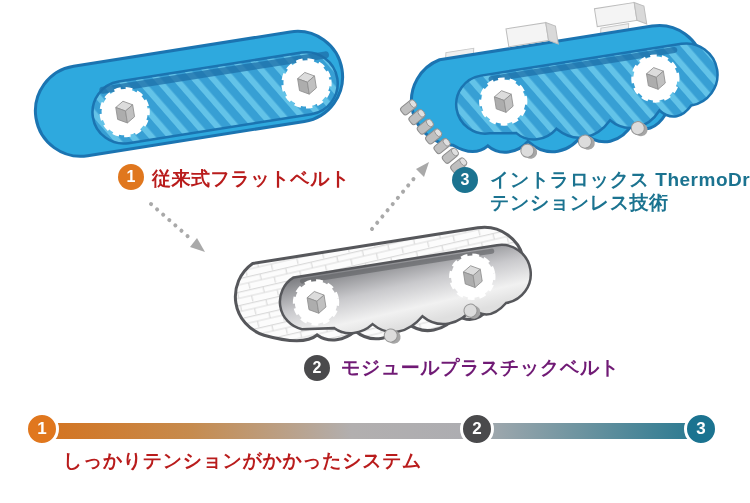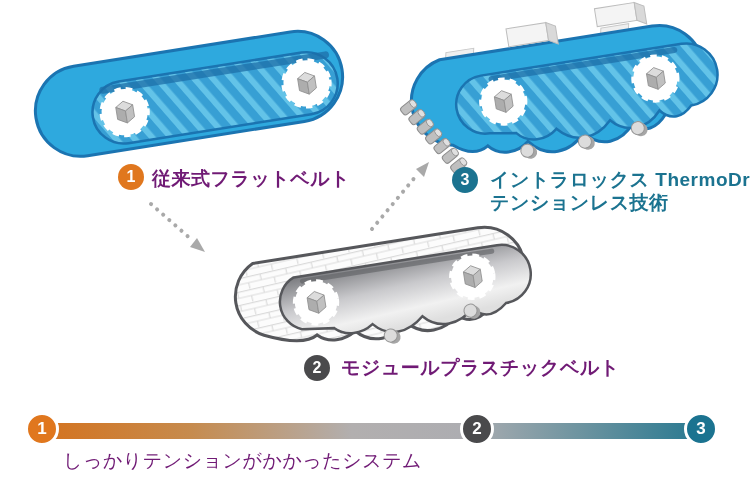--- a/index.html
+++ b/index.html
@@ -13,41 +13,41 @@
   #belt2{left:202px;top:220px;width:348px;height:142px;}
   #arrows{position:absolute;left:0;top:0;width:750px;height:503px;pointer-events:none;}
   .badge{
     position:absolute;width:26px;height:26px;border-radius:50%;
     color:#fff;font-weight:bold;font-size:16px;line-height:26px;text-align:center;
   }
   .b-orange{background:#E0771E;}
   .b-gray{background:#4A4A4C;}
   .b-teal{background:#1B7390;}
   .item-label{position:absolute;font-size:19px;font-weight:bold;white-space:nowrap;letter-spacing:0.5px;}
-  .t-orange{color:#701a75;}
+  .t-orange{color:#b91c1c;}
   .t-gray{color:#701a75;}
   .t-teal{color:#1B7390;}
   #label1-badge{left:118px;top:164px;}
   #label1-text{left:152px;top:166px;line-height:26px;}
   #label3-badge{left:452px;top:167px;}
   #label3-text{left:490px;top:168px;line-height:23px;}
   #label2-badge{left:304px;top:355px;}
   #label2-text{left:341px;top:355px;line-height:26px;}
   #scale-bar{
     position:absolute;left:44px;top:423px;width:668px;height:16px;border-radius:8px;
     background:linear-gradient(90deg,#D4731F 0%,#C68B4E 22%,#B2AFAF 46%,#ADADB1 63%,#6E94A0 80%,#21768F 100%);
   }
   .scale-badge{
     position:absolute;width:28px;height:28px;border-radius:50%;border:3px solid #ffffff;
     color:#fff;font-weight:bold;font-size:17px;line-height:28px;text-align:center;
   }
   #scale-badge-1{left:25px;top:412px;}
   #scale-badge-2{left:460px;top:412px;}
   #scale-badge-3{left:684px;top:412px;}
-  .scale-label{position:absolute;font-size:19px;font-weight:normal;white-space:nowrap;letter-spacing:0.5px;}
+  .scale-label{position:absolute;font-size:19px;font-weight:bold;white-space:nowrap;letter-spacing:0.5px;}
   #scale-label-left{left:63px;top:448px;}
   #scale-label-right{left:507px;top:448px;}
 </style>
 </head>
 <body>
 
 <div id="stage">
 
   <svg id="belt1" class="belt" viewBox="0 0 330 150">
     <defs>

